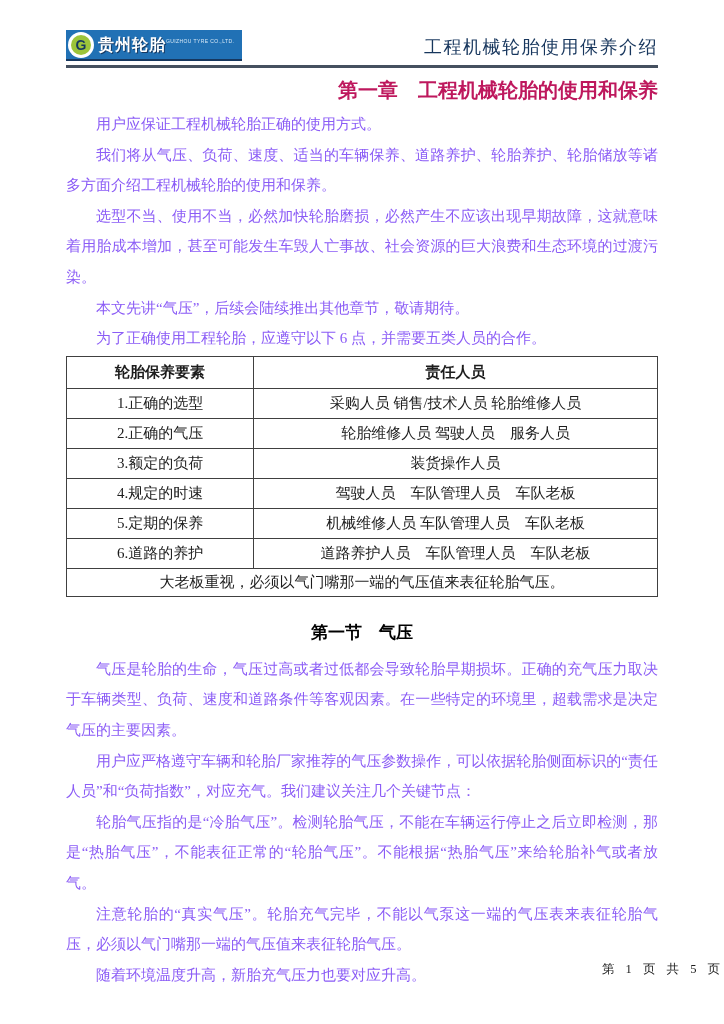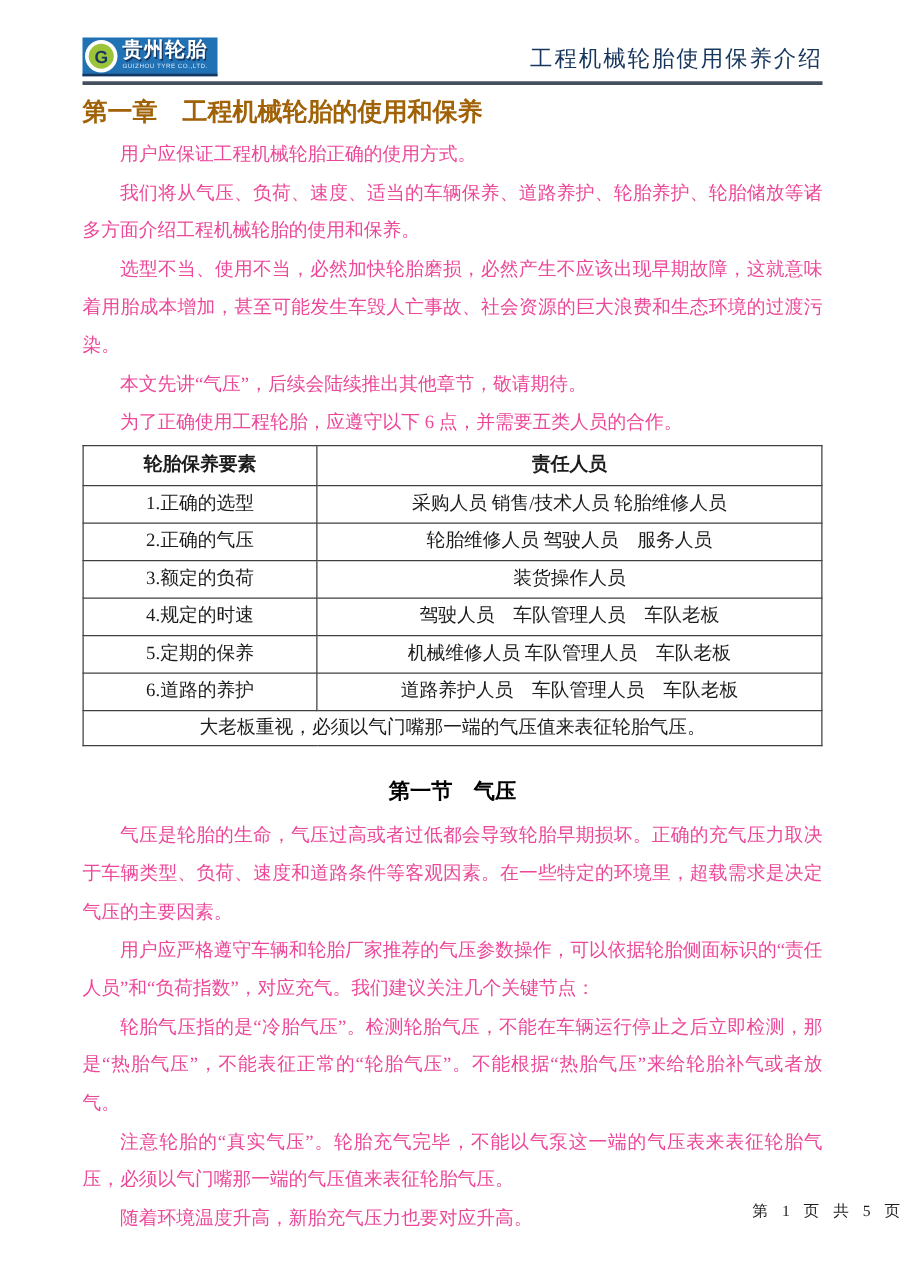--- a/index.html
+++ b/index.html
@@ -35,51 +35,51 @@
     display:flex;align-items:center;justify-content:center;
     margin-right:4px;flex:none;
   }
   .logo-emblem .g-disc{
     width:20px;height:20px;border-radius:50%;
     background:#9cc43a;
     display:flex;align-items:center;justify-content:center;
     color:#16375f;font-family:"Liberation Sans",sans-serif;
     font-weight:bold;font-size:14px;line-height:1;
   }
-  .logo-textcol{display:flex;flex-direction:column;line-height:1;}
+  .logo-textcol{display:flex;flex-direction:row;line-height:1;}
   .logo-cn{
     color:#ffffff;font-family:"Liberation Sans",sans-serif;
     font-weight:bold;font-size:16px;letter-spacing:1px;
     text-shadow:1px 1px 0 #16375f;
   }
   .logo-en{
     color:#d8e9f7;font-family:"Liberation Sans",sans-serif;
     font-size:5px;letter-spacing:.4px;margin-top:2px;
   }
   .header-title{
     font-size:18px;letter-spacing:1.5px;color:#17365d;
     padding-bottom:2px;
   }
   
   .chapter-title{
     margin:8px 0 5px 0;
-    text-align:left;
+    text-align:right;
     font-size:20px;font-weight:bold;
     line-height:28px;
-    color:#a16207;
+    color:#be185d;
   }
   
   .para{
     margin:0;
     font-size:15px;
     line-height:30.6px;
     text-align:justify;
     text-justify:inter-ideograph;
     text-indent:2em;
-    color:#ec4899;
+    color:#8b5cf6;
   }
   
   .resp-table{
     width:100%;
     border-collapse:collapse;
     margin-top:2px;
     table-layout:fixed;
   }
   .resp-table th,.resp-table td{
     border:1px solid #404040;

